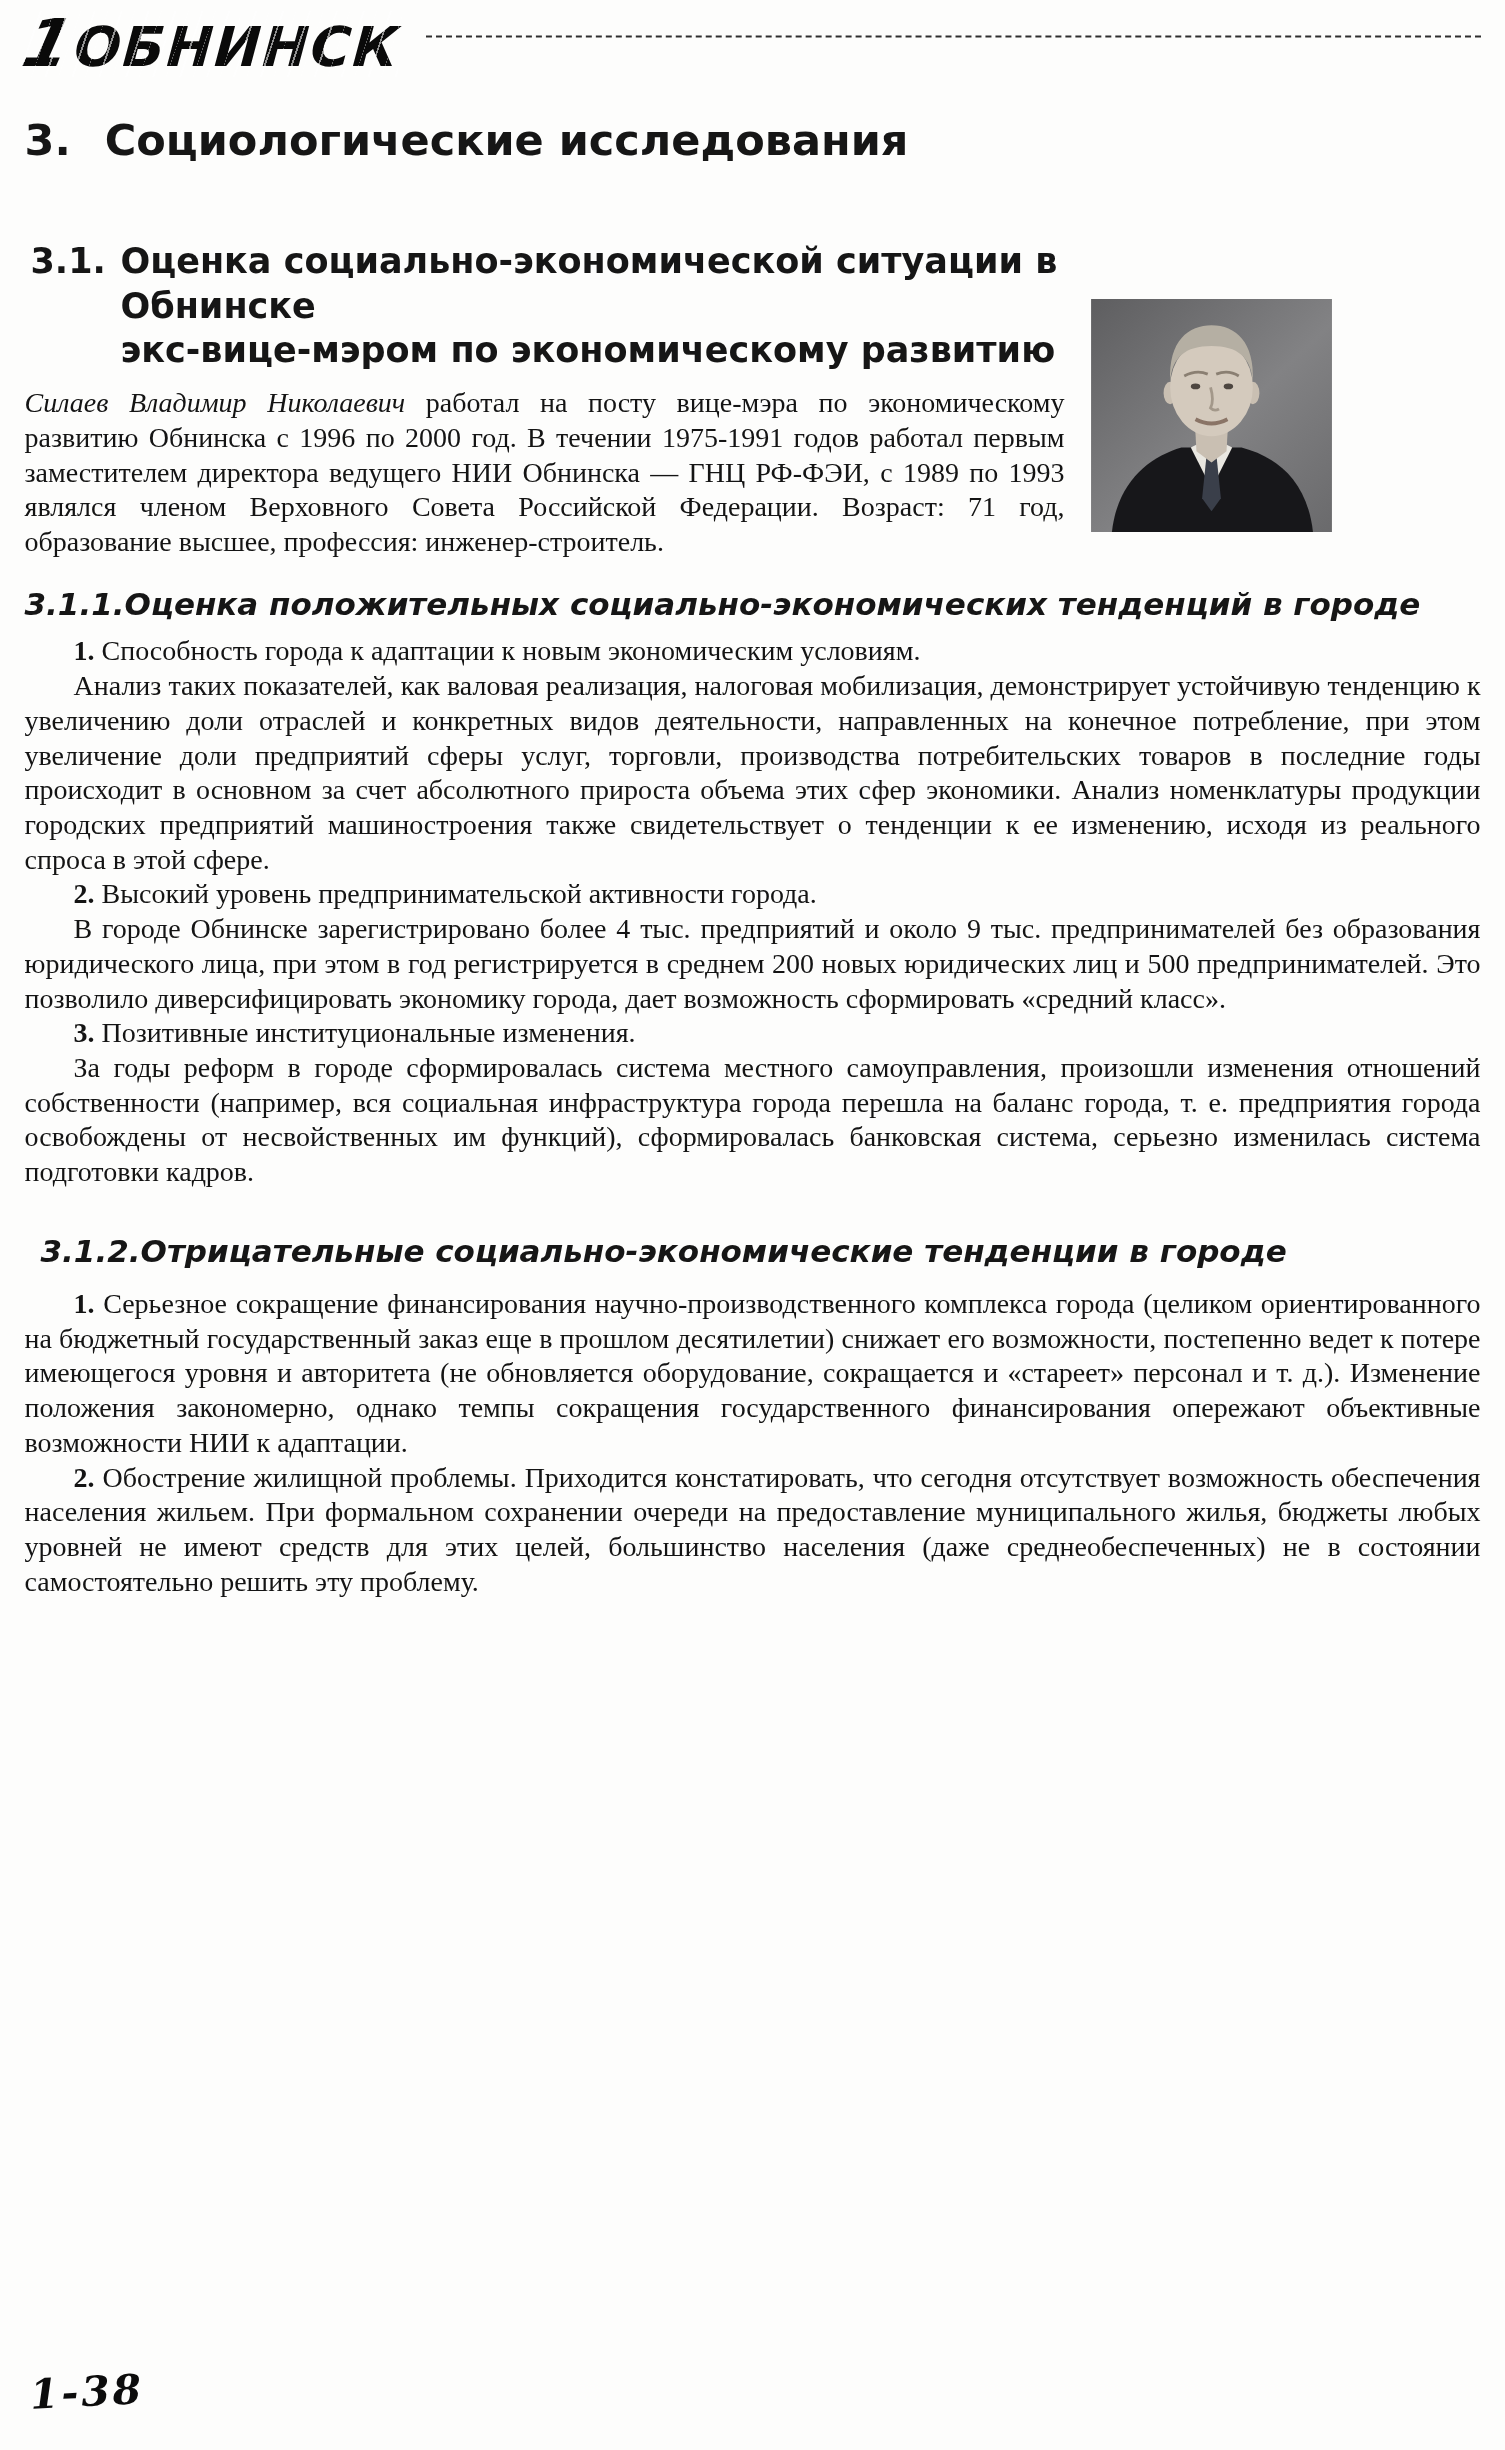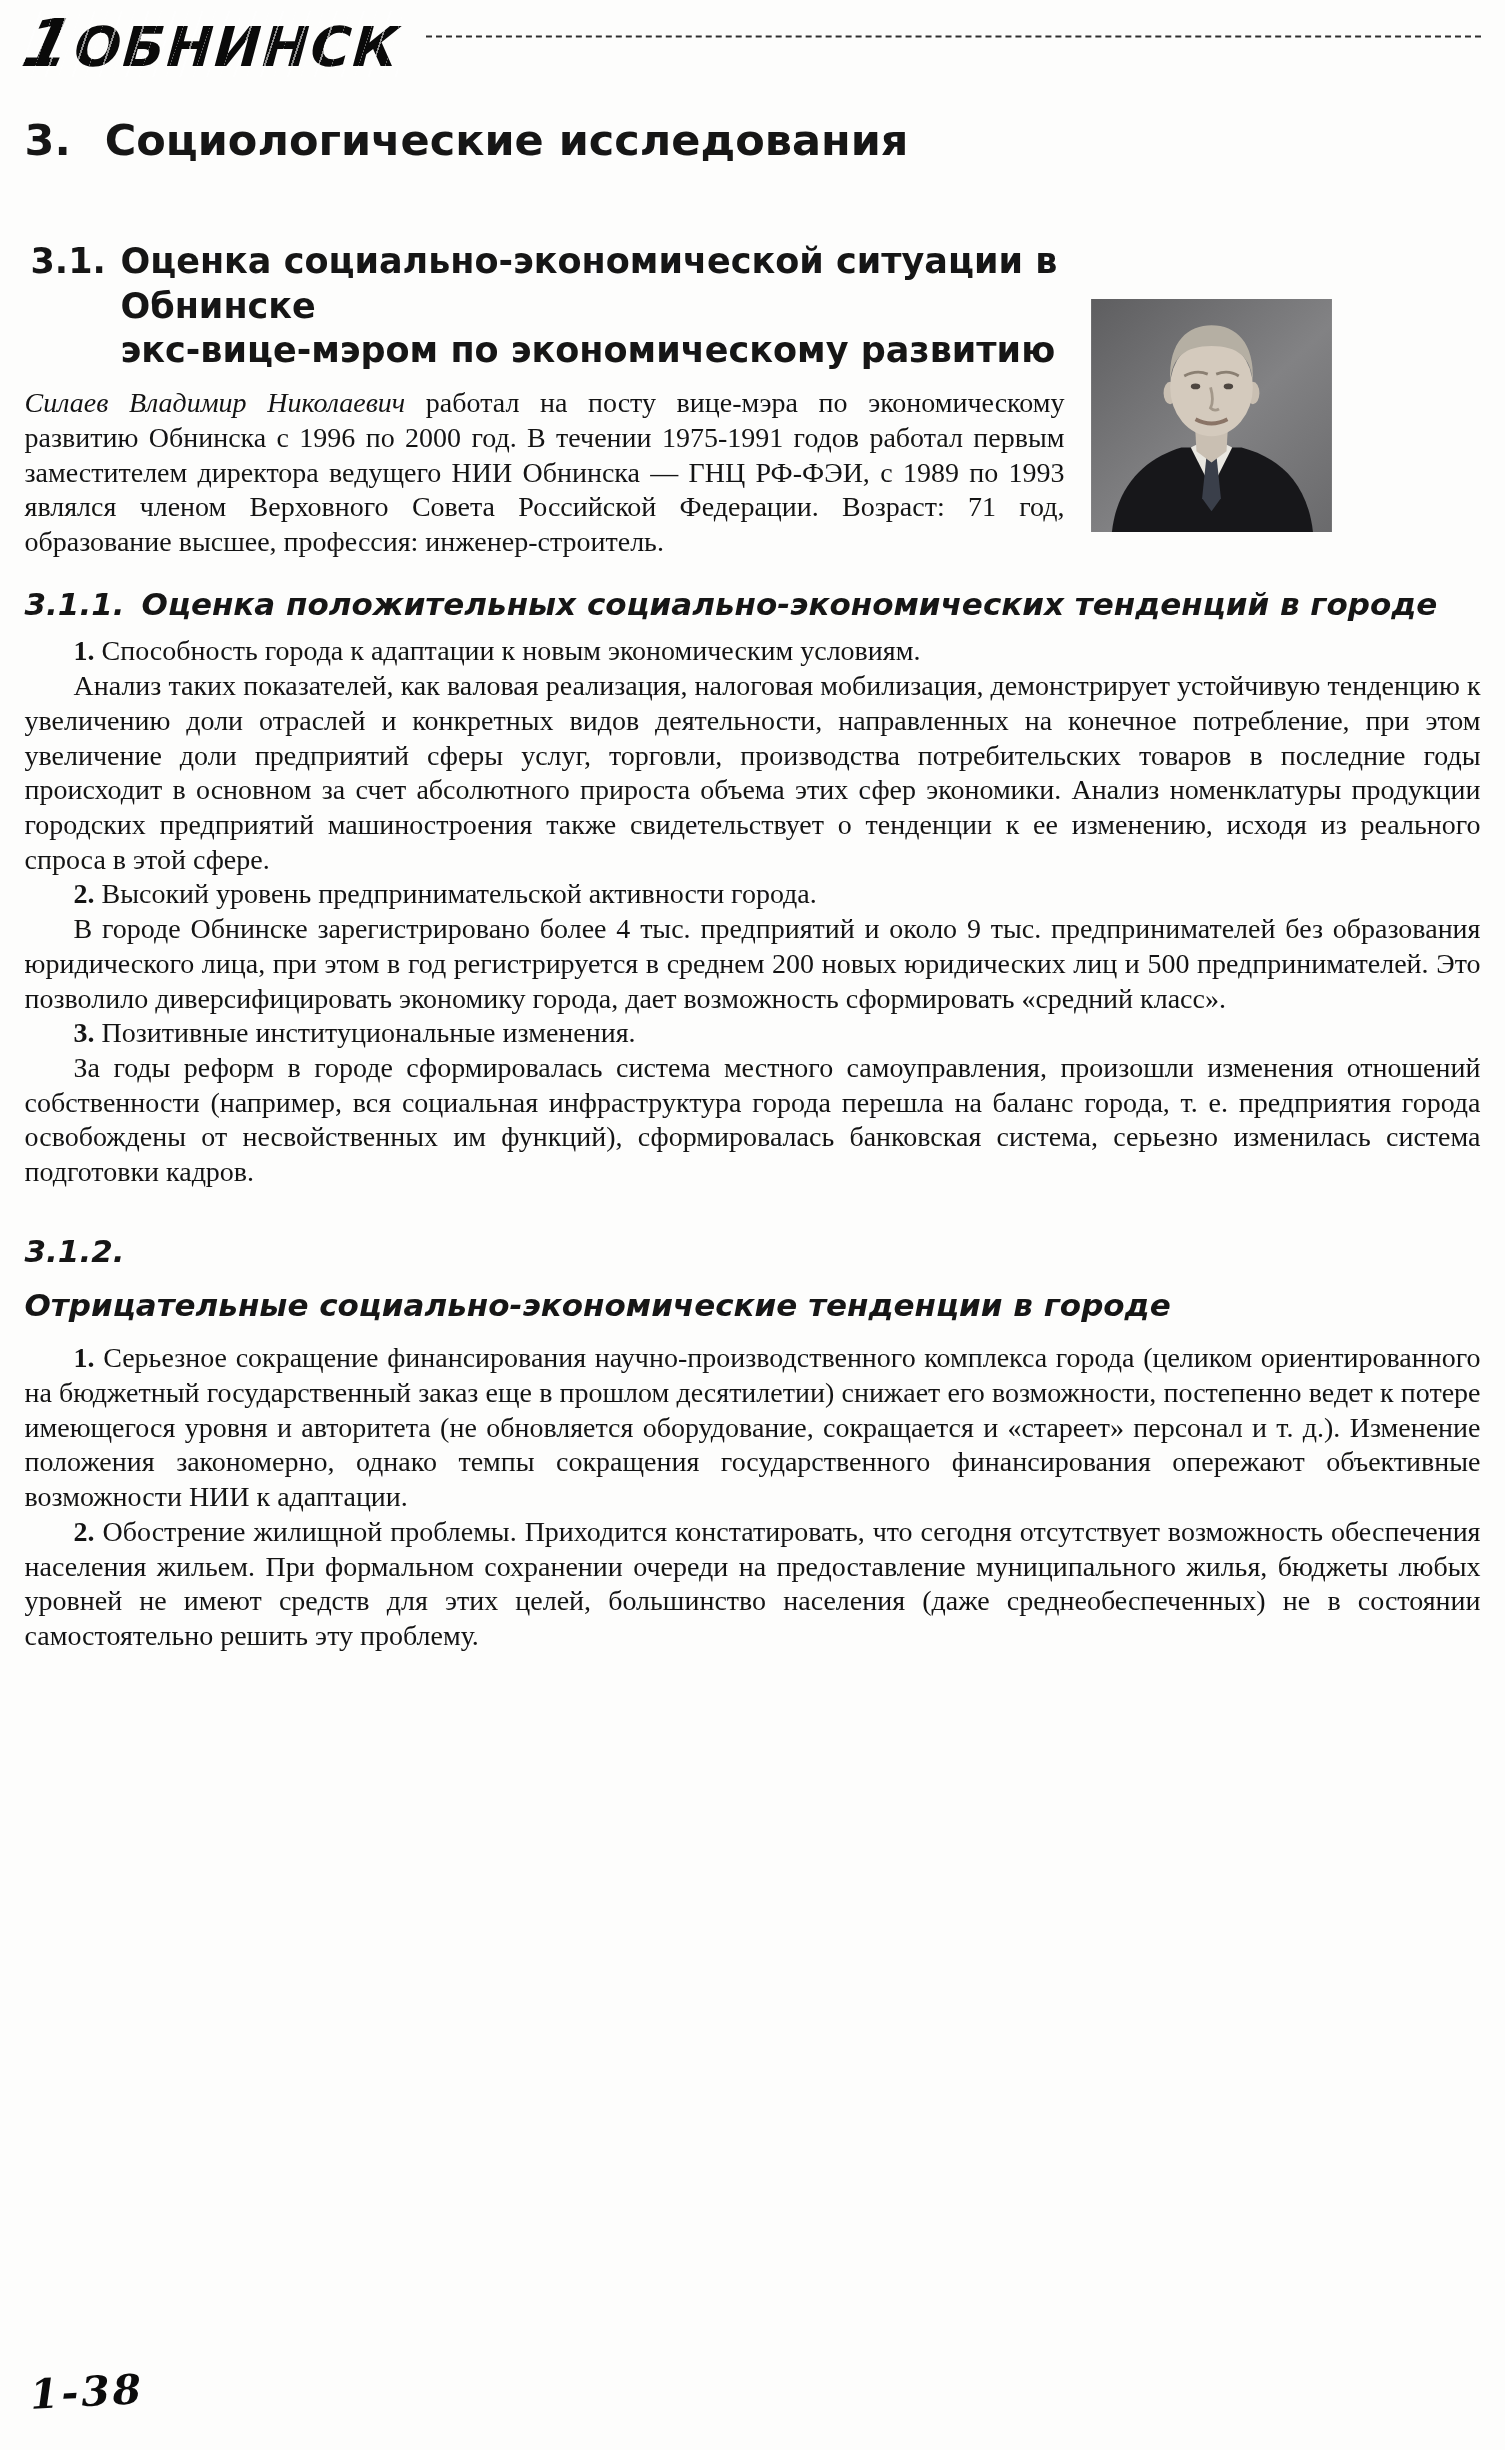--- a/index.html
+++ b/index.html
@@ -79,30 +79,30 @@
     font-size: 35px;
     line-height: 1.28;
     color: #161616;
   }
   .sec31-num { flex: none; width: 90px; }
   .sec31-lines { display: block; }
   .sec31-lines .line { display: block; }
 
   .sub-title {
     display: flex;
-    gap: 17px;
+    gap: 0;
     font-family: "DejaVu Sans", sans-serif;
     font-weight: bold;
     font-style: italic;
     font-size: 31px;
     line-height: 1.2;
     color: #161616;
     margin: 26px 0 11.3px 0;
   }
-  .sub-title.more-space { margin: 43px 0 17px 0; flex-direction: column; }
+  .sub-title.more-space { margin: 43px 0 17px 16px; }
 
   
   .body-p {
     font-size: 28px;
     line-height: 1.24;
     text-align: justify;
     margin: 0;
   }
   .intro-p { margin-top: 13px; }
   .indent { text-indent: 49px; }

